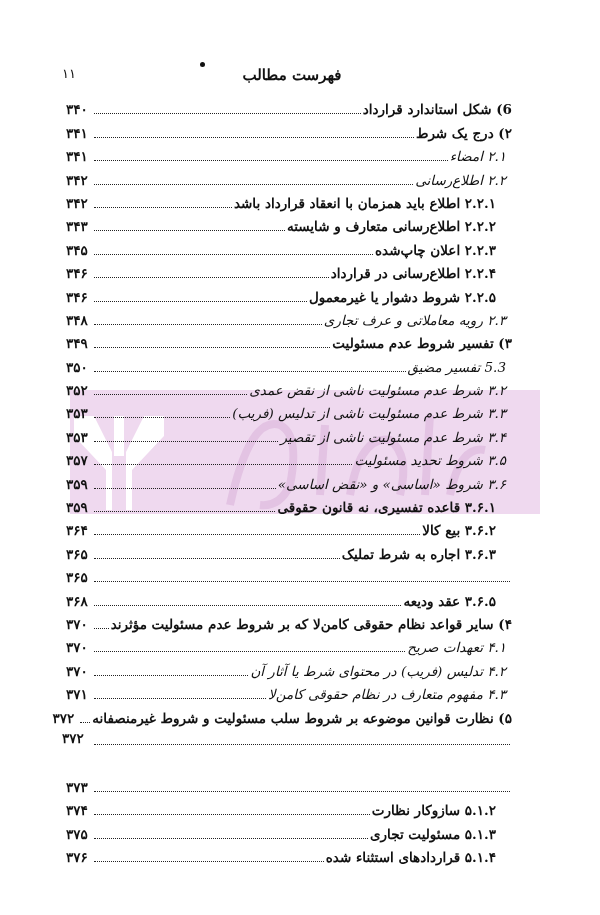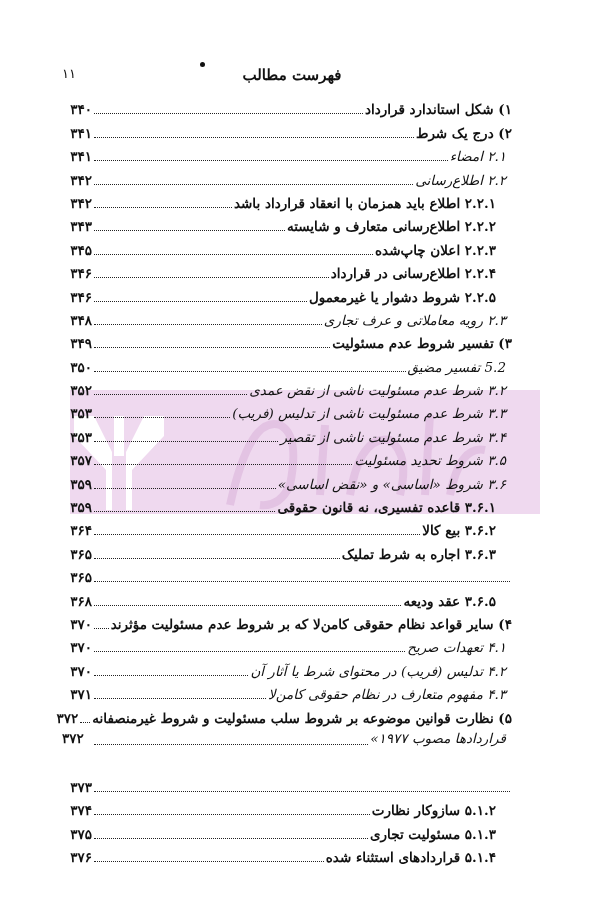--- a/index.html
+++ b/index.html
@@ -12,21 +12,21 @@
   .wm-script { position:absolute; left: 210px; top: 395px; width: 280px; height: 115px; }
   .header { position: absolute; top: 66px; left: 62px; right: 62px; height: 22px; }
   .page-number { position: absolute; left: 0; top: 0; font-size: 13px; }
   .header-dot { position: absolute; left: 138px; top: -4px; width: 5px; height: 5px; background:#111; border-radius: 50%; }
   .header-title { position: absolute; left: 0; right: 0; top: 0; text-align: center; font-size: 15px; font-weight: bold; direction: rtl; }
   .toc { position: absolute; top: 95px; left: 62px; width: 450px; }
   .row { position: relative; height: 23.4px; display: flex; direction: rtl; align-items: flex-end;
          font-size: 13.5px; line-height: 18px; }
   .row .label { white-space: nowrap; flex: 0 0 auto; }
   .row .leader { flex: 1 1 auto; border-bottom: 1.5px dotted #222; margin: 0 2px 4px 2px; min-width: 10px; }
-  .row .pg { flex: 0 0 auto; width: 30px; text-align: right; direction: ltr; font-weight: bold; }
+  .row .pg { flex: 0 0 auto; width: 30px; text-align: center; direction: ltr; font-weight: bold; }
   .lvl1 .label { padding-right: 0; }
   .lvl2 .label { padding-right: 6px; font-style: italic; }
   .lvl3 .label { padding-right: 16px; }
   .row.bold .label { font-weight: bold; }
   .wrap-row { position: relative; direction: rtl; font-size: 13.5px; line-height: 23px; height: 46px; }
   .wrap-row .line1 { padding-right: 6px; font-style: italic; text-align: justify; text-align-last: justify; white-space: nowrap; }
   .wrap-row .line2 { display: flex; align-items: flex-end; height: 23px; }
   .wrap-row .line2 .label { padding-right: 6px; font-style: italic; white-space: nowrap; }
   .wrap-row .line2 .leader { flex: 1 1 auto; border-bottom: 1.5px dotted #222; margin: 0 2px 5px 2px; }
   .wrap-row .line2 .pg { width: 30px; text-align: left; direction: ltr; font-weight: bold; }
@@ -50,21 +50,21 @@
   </svg>
 
   <div class="header">
     <span class="page-number">۱۱</span>
     <span class="header-dot"></span>
     <span class="header-title">فهرست مطالب</span>
   </div>
 
   <div class="toc" id="toc">
       <div class="row lvl1 bold">
-        <span class="label">۱) شکل استاندارد قرارداد</span>
+        <span class="label">6) شکل استاندارد قرارداد</span>
         <span class="leader"></span>
         <span class="pg">۳۴۰</span>
       </div>
       <div class="row lvl1 bold">
         <span class="label">۲) درج یک شرط</span>
         <span class="leader"></span>
         <span class="pg">۳۴۱</span>
       </div>
       <div class="row lvl2">
         <span class="label">۲.۱ امضاء</span>
@@ -105,21 +105,21 @@
         <span class="label">۲.۳ رویه معاملاتی و عرف تجاری</span>
         <span class="leader"></span>
         <span class="pg">۳۴۸</span>
       </div>
       <div class="row lvl1 bold">
         <span class="label">۳) تفسیر شروط عدم مسئولیت</span>
         <span class="leader"></span>
         <span class="pg">۳۴۹</span>
       </div>
       <div class="row lvl2">
-        <span class="label">5.2 تفسیر مضیق</span>
+        <span class="label">5.3 تفسیر مضیق</span>
         <span class="leader"></span>
         <span class="pg">۳۵۰</span>
       </div>
       <div class="row lvl2">
         <span class="label">۳.۲ شرط عدم مسئولیت ناشی از نقض عمدی</span>
         <span class="leader"></span>
         <span class="pg">۳۵۲</span>
       </div>
       <div class="row lvl2">
         <span class="label">۳.۳ شرط عدم مسئولیت ناشی از تدلیس (فریب)</span>
@@ -185,21 +185,20 @@
         <span class="leader"></span>
         <span class="pg">۳۷۱</span>
       </div>
       <div class="row lvl1 bold">
         <span class="label">۵) نظارت قوانین موضوعه بر شروط سلب مسئولیت و شروط غیرمنصفانه</span>
         <span class="leader"></span>
         <span class="pg">۳۷۲</span>
       </div>
       <div class="wrap-row">
         <div class="line2">
-          <span class="label">قراردادها مصوب ۱۹۷۷»</span>
           <span class="leader"></span>
           <span class="pg">۳۷۲</span>
         </div>
       </div>
       <div class="row lvl3 bold">
         <span class="leader"></span>
         <span class="pg">۳۷۳</span>
       </div>
       <div class="row lvl3 bold">
         <span class="label">۵.۱.۲ سازوکار نظارت</span>

